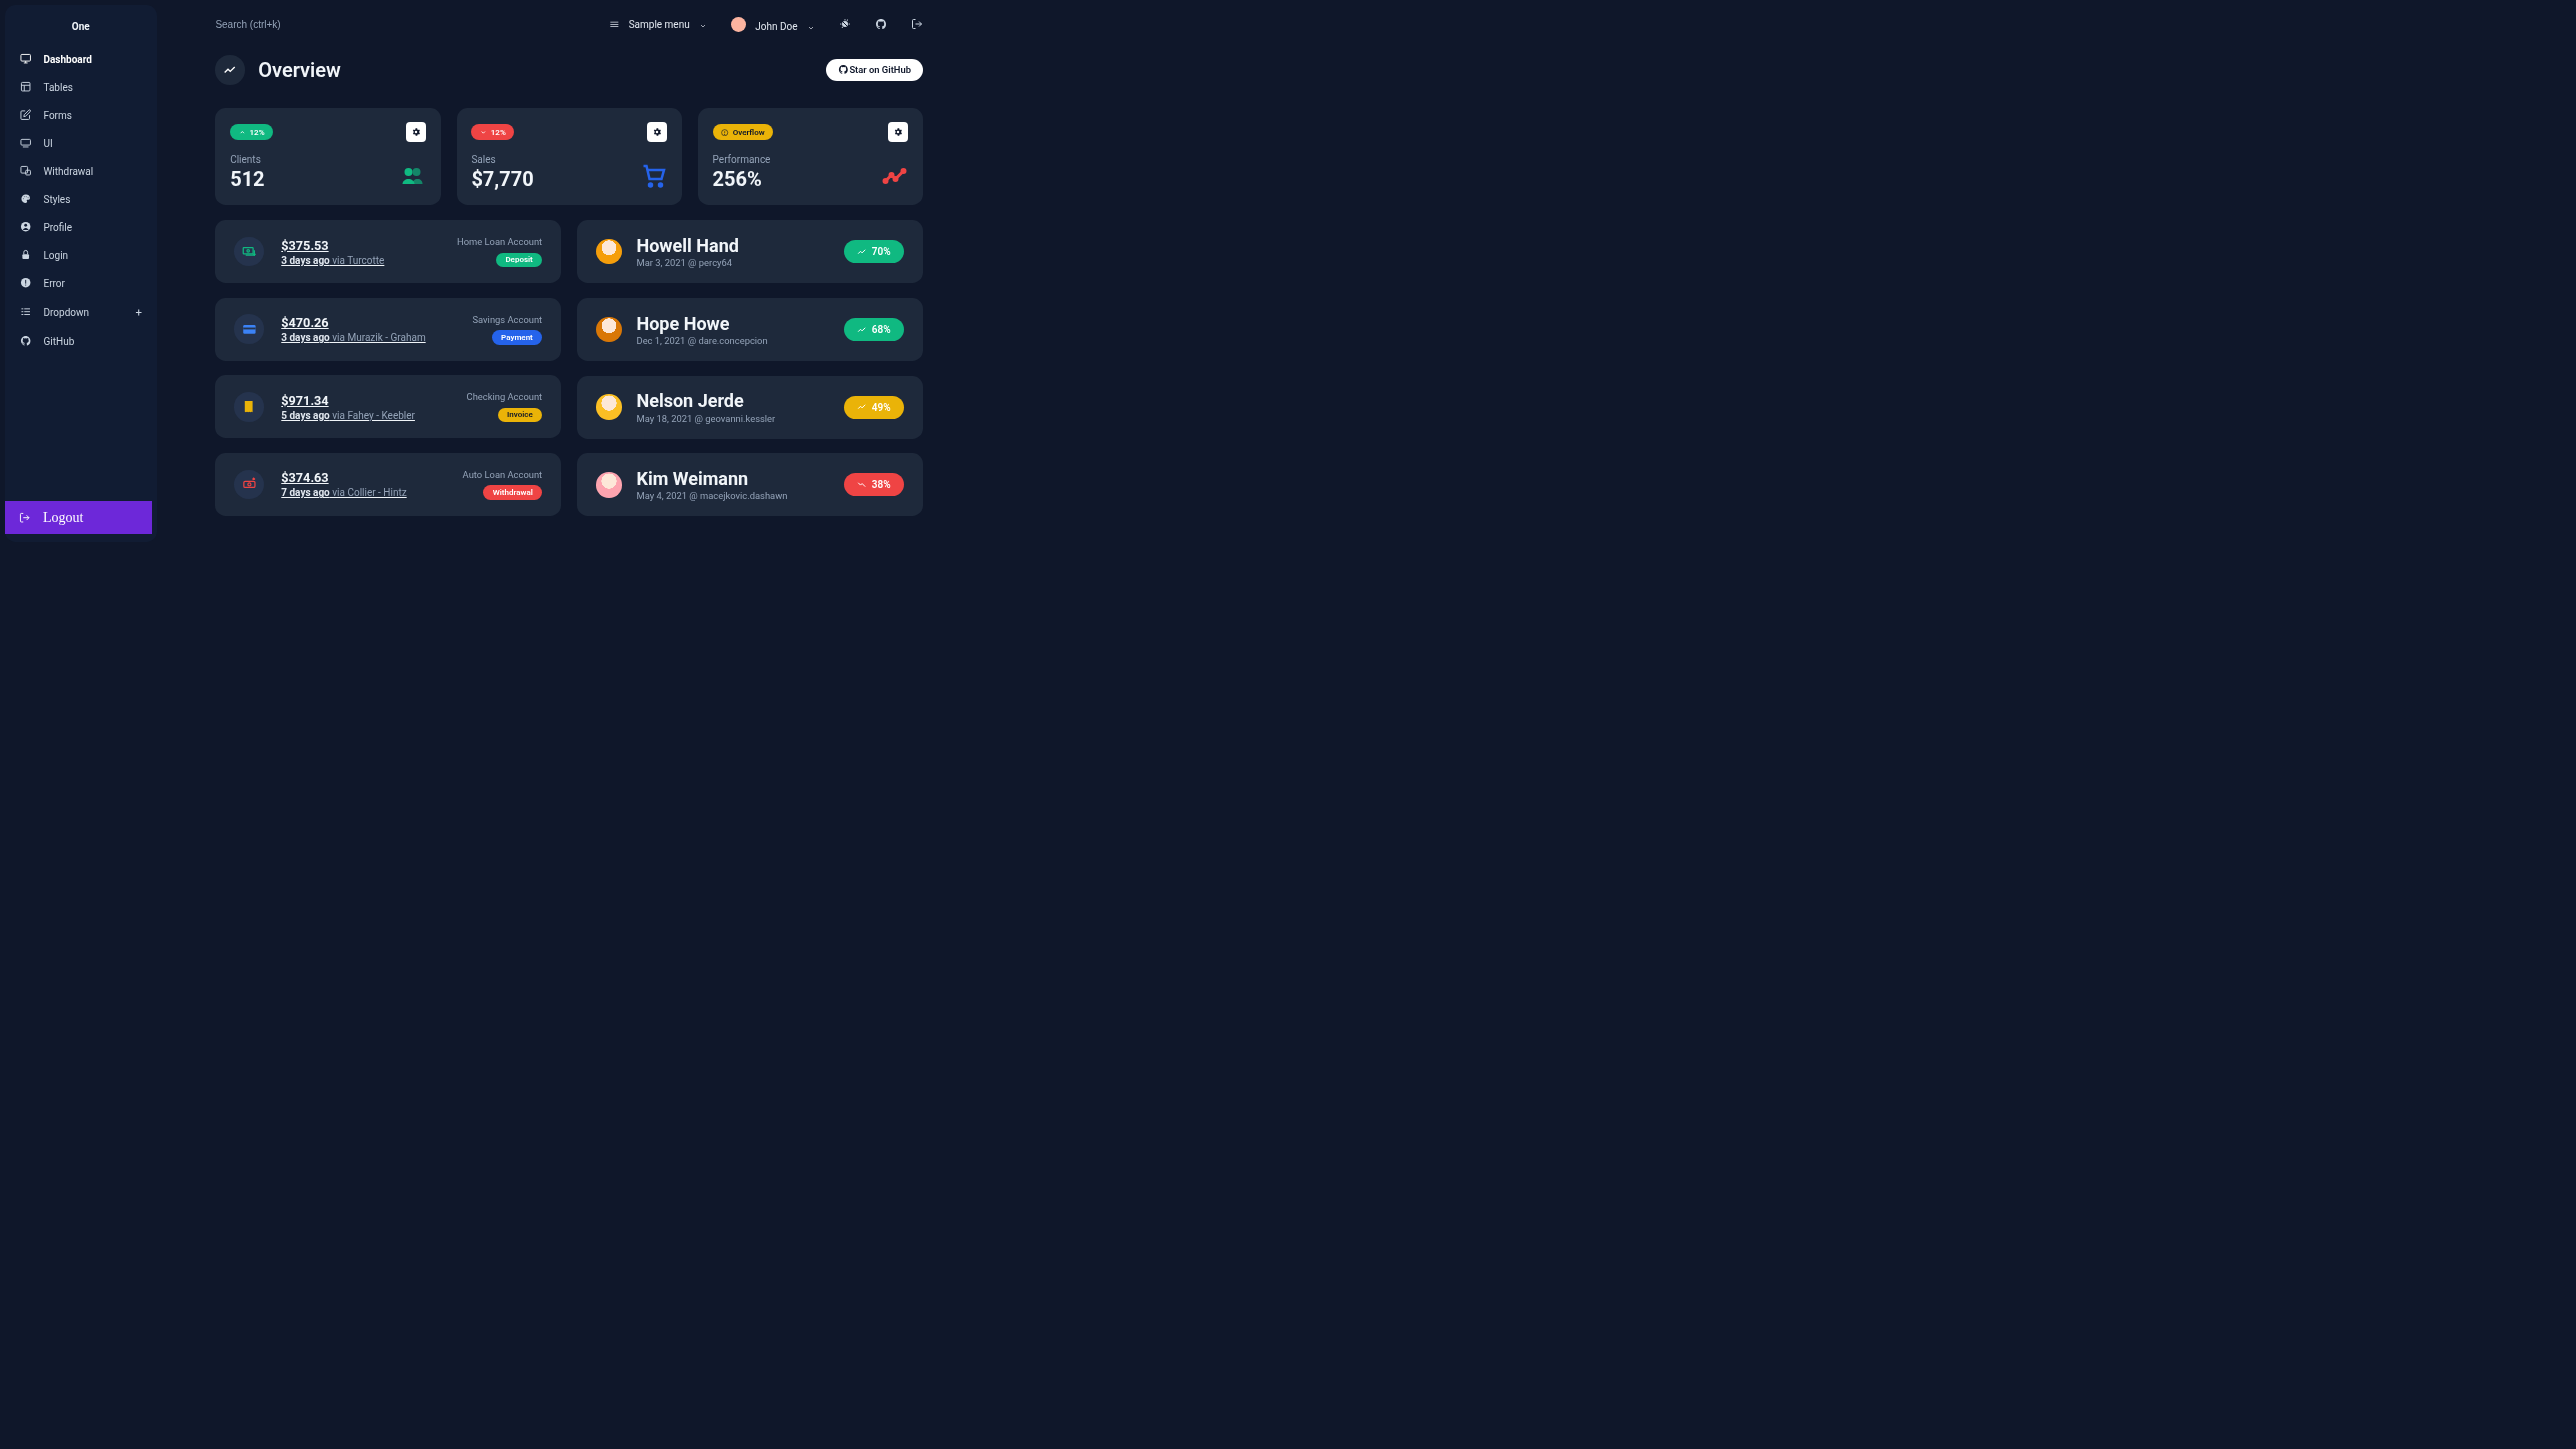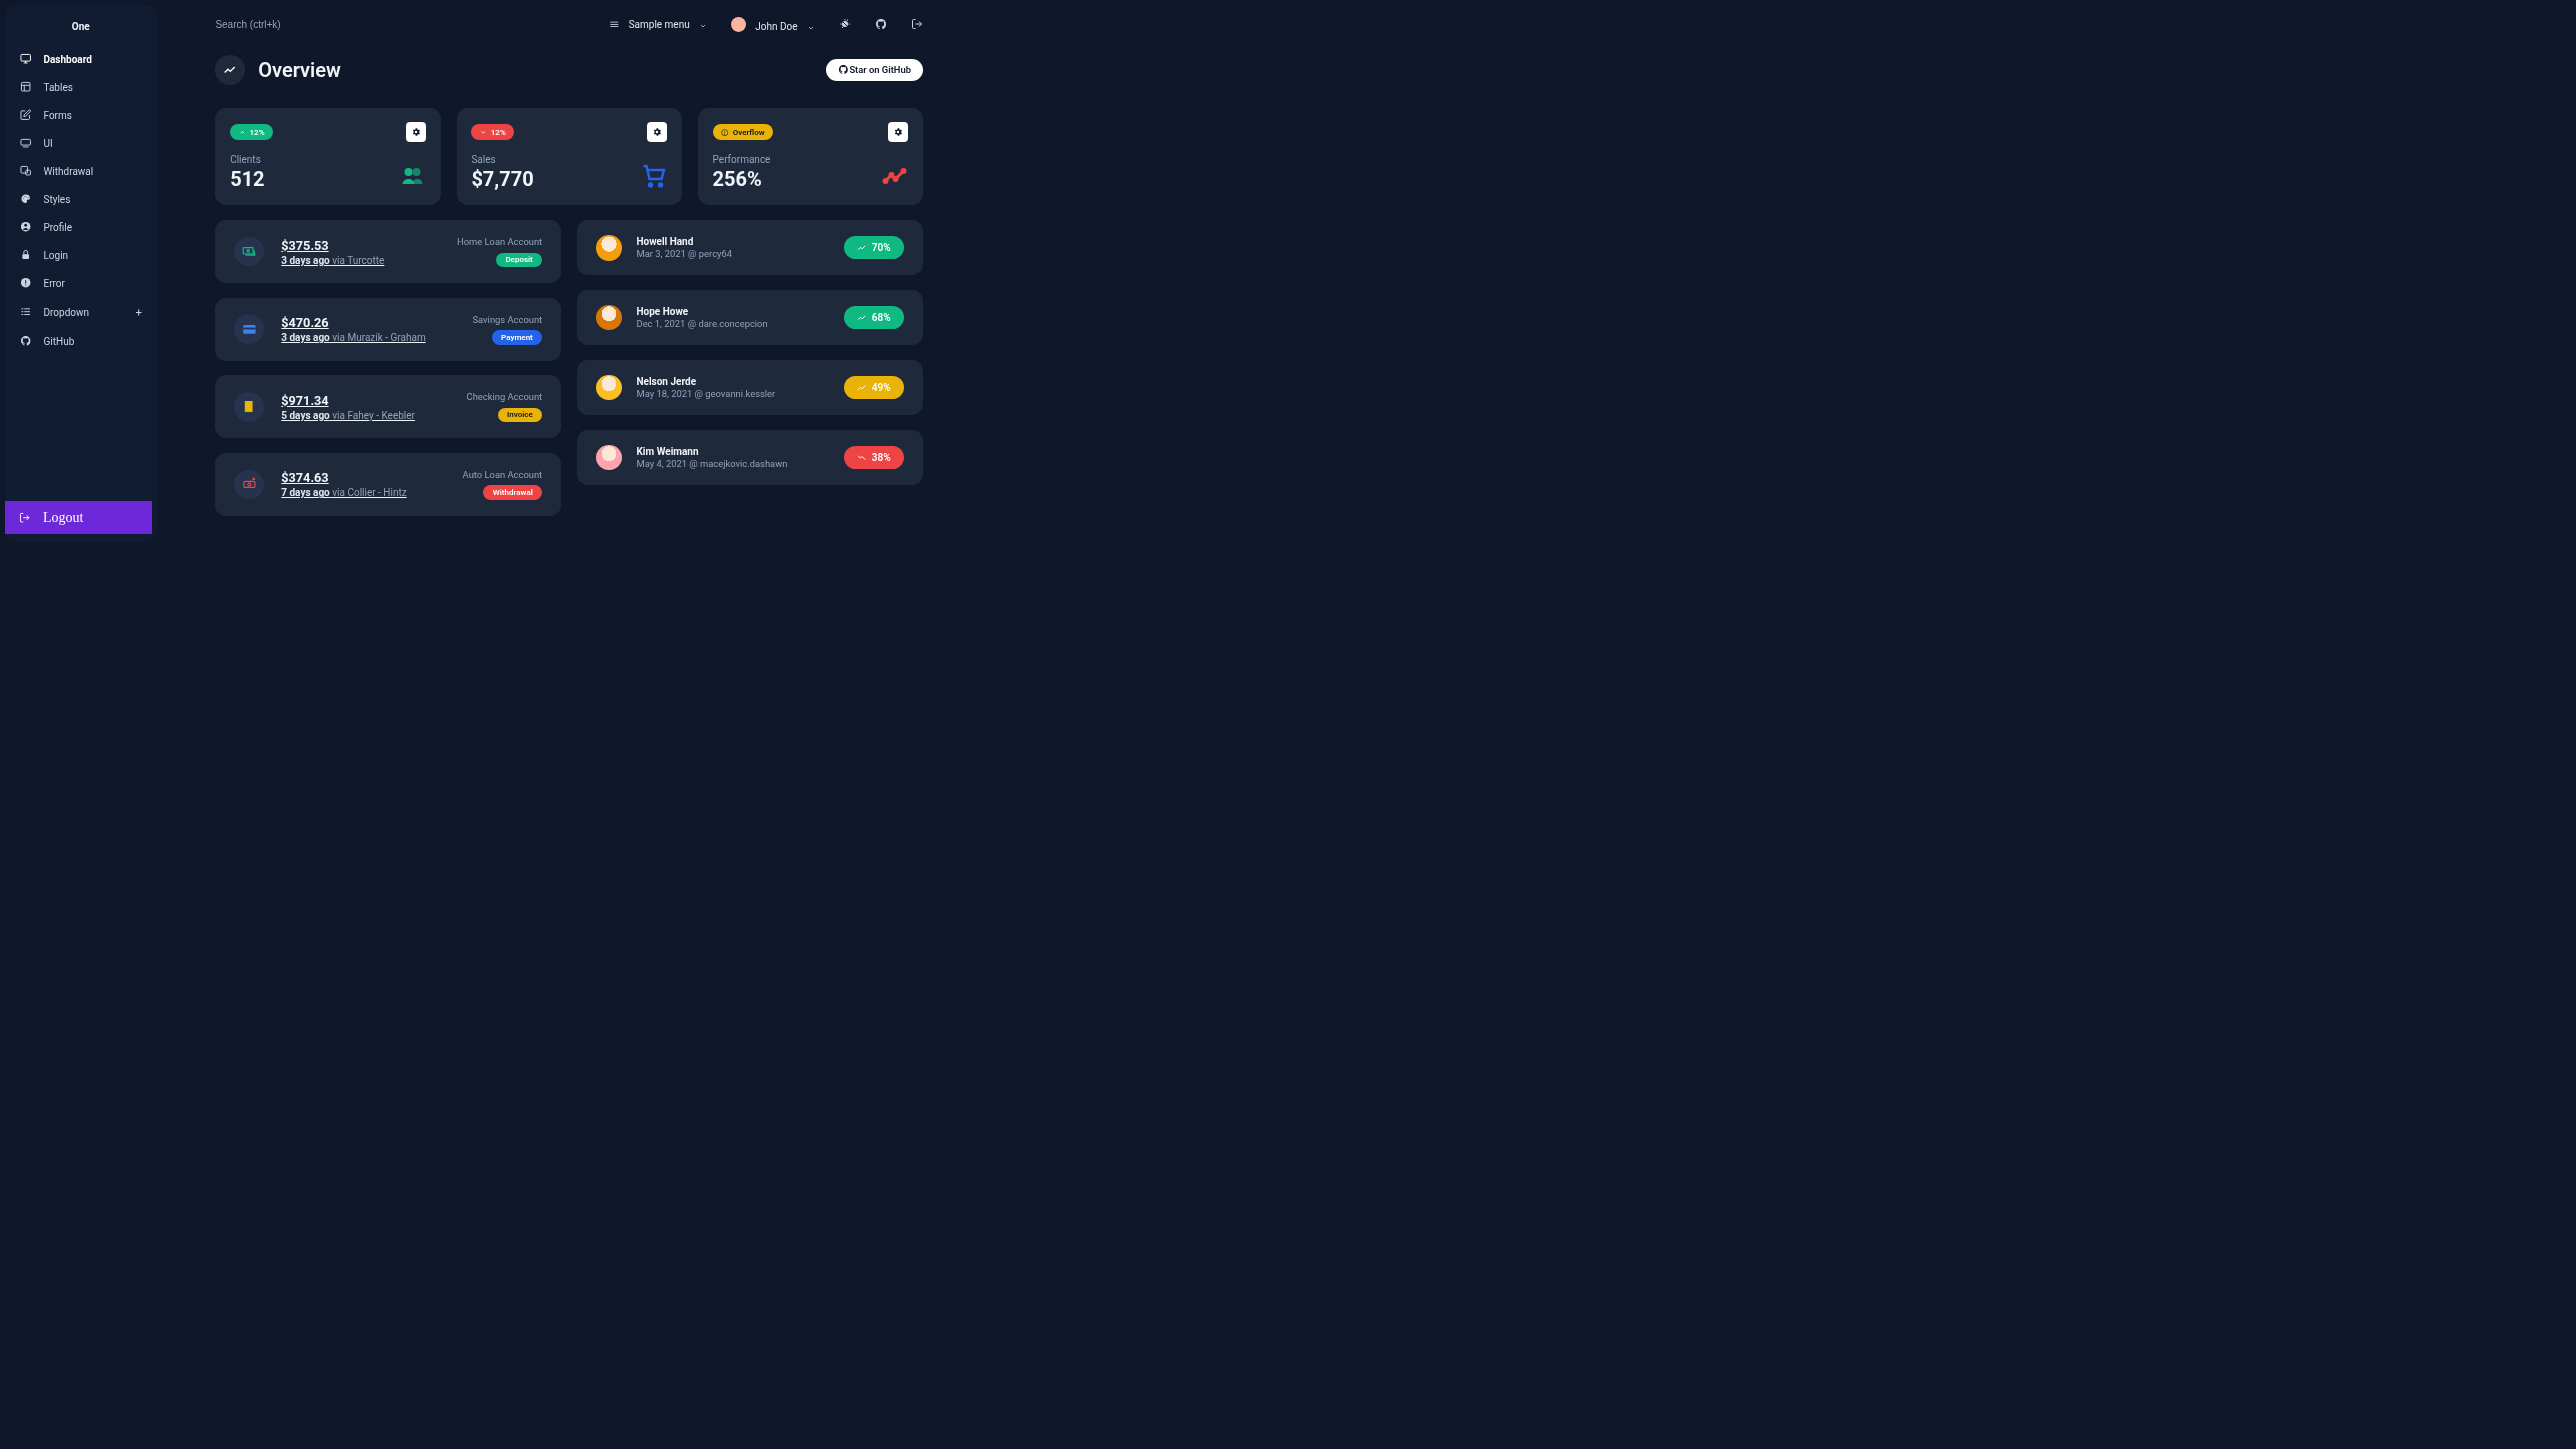--- a/index.html
+++ b/index.html
@@ -107,21 +107,21 @@
 .list-right { display: flex; flex-direction: column; align-items: flex-end; gap: 5.4px; }
 .list-account { font-size: 9.4px; color: #94a3b8; }
 .tag { padding: 2.7px 9.4px; border-radius: 9.4px; font-size: 8px; font-weight: 600; }
 .tag-green { background: #10b981; color: #fff; }
 .tag-blue { background: #2563eb; color: #fff; }
 .tag-yellow { background: #eab308; color: #0f172a; }
 .tag-red { background: #ef4444; color: #fff; }
 .person-card { background: #1e293b; border-radius: 10.7px; padding: 14.8px 19px; display: flex; align-items: center; gap: 14.8px; }
 .person-avatar { width: 25.5px; height: 25.5px; border-radius: 50%; flex-shrink: 0; }
 .person-mid { flex: 1; }
-.person-name { font-size: 10px; font-weight: 700; margin-bottom: 1.3px; }
+.person-name { font-size: 18px; font-weight: 700; margin-bottom: 1.3px; }
 .person-sub { font-size: 9.4px; color: #94a3b8; }
 .percent-pill { display: inline-flex; align-items: center; gap: 5.4px; padding: 6px 13.4px; border-radius: 13.4px; font-size: 10px; font-weight: 600; }
 svg { display: block; }
 </style>
 </head>
 <body>
 
 <aside class="sidebar">
   <div class="brand">One</div>
   <div class="nav-items" id="nav-list">

